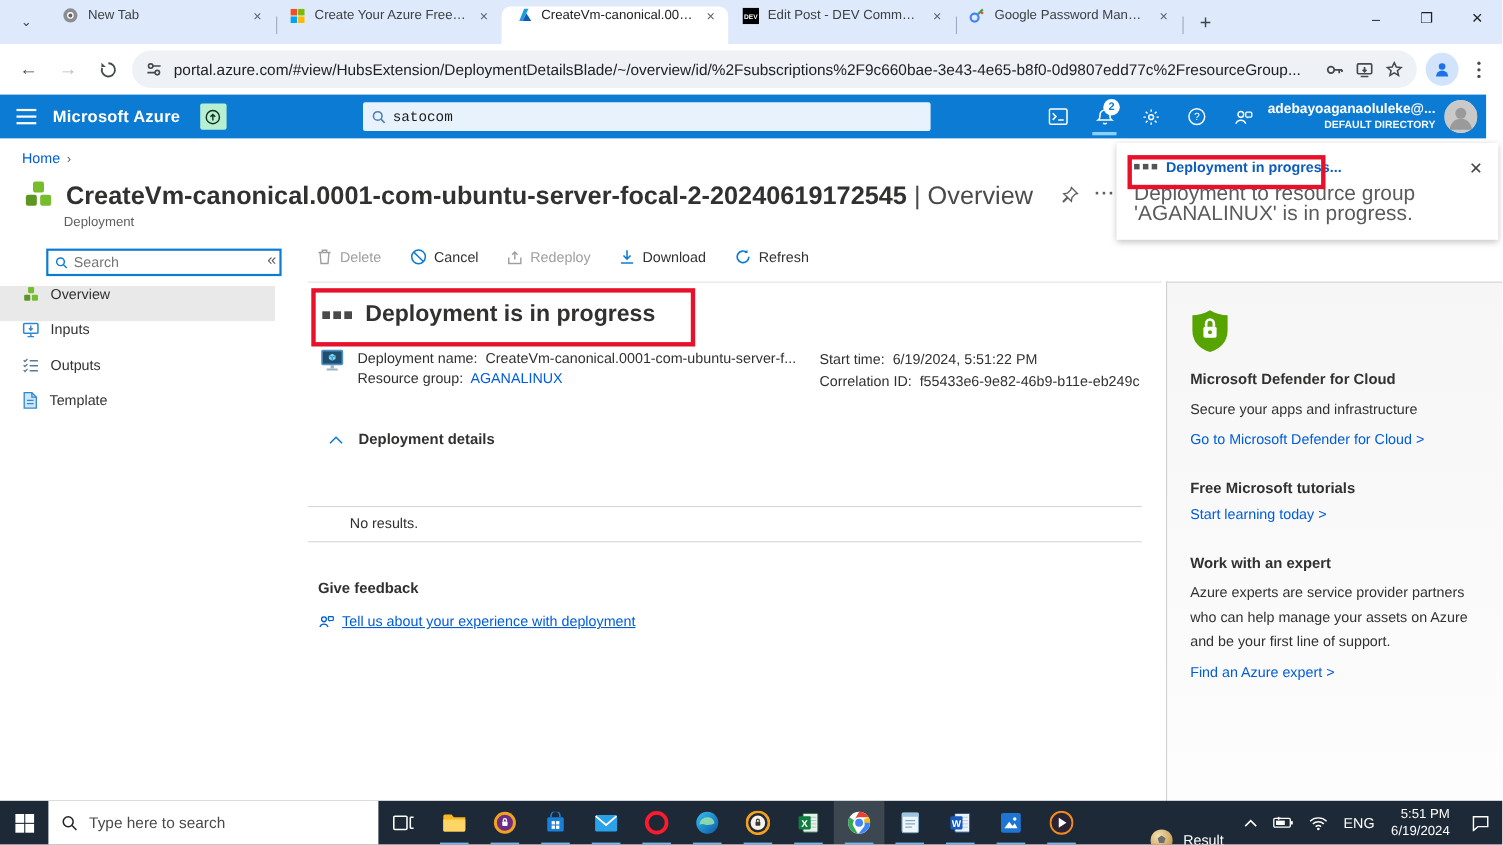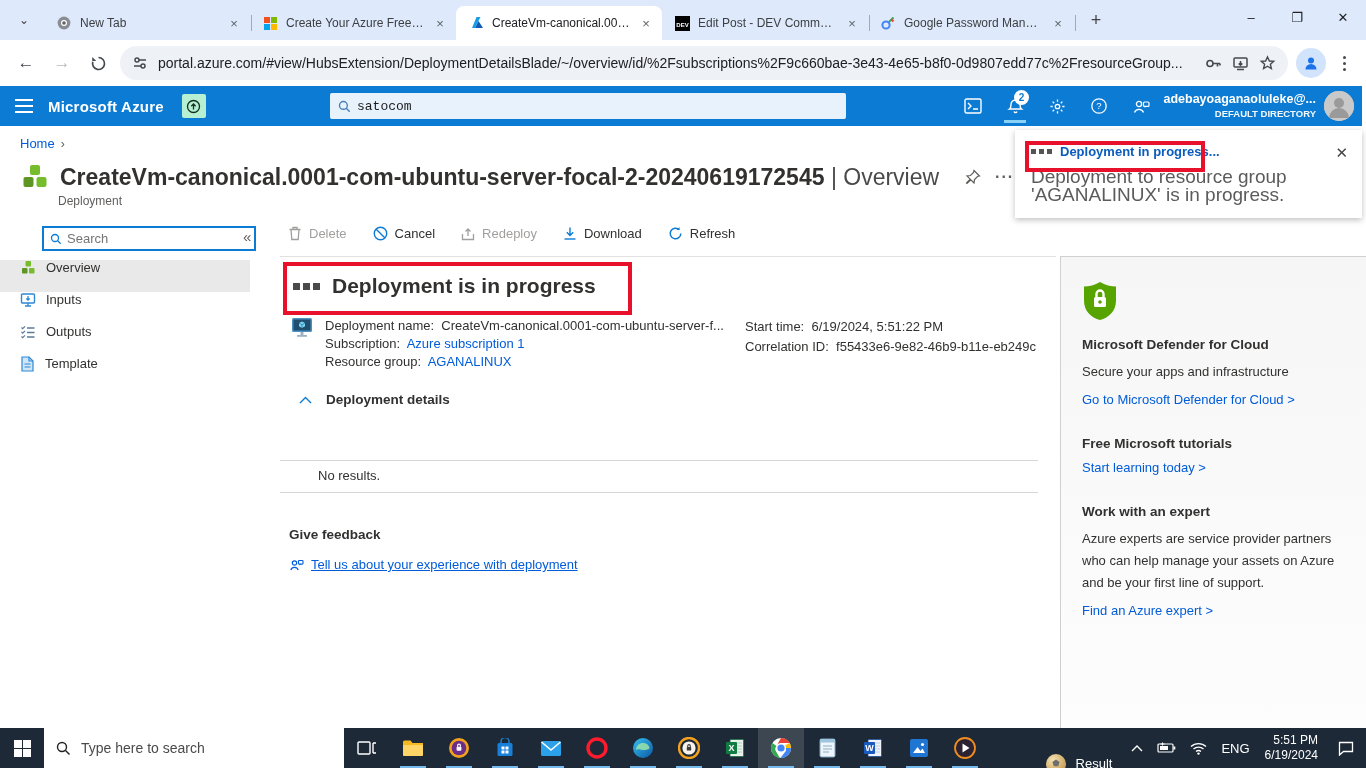--- a/index.html
+++ b/index.html
@@ -3,21 +3,21 @@
 <meta charset="utf-8">
 <style>
   * { margin:0; padding:0; box-sizing:border-box; }
   html,body { width:1366px; height:768px; }
   body { font-family:"Liberation Sans","DejaVu Sans",sans-serif; }
   .screen { position:relative; width:1366px; height:768px; background:#fff; overflow:hidden; }
 
   
   .tabstrip { position:absolute; top:0; left:0; right:0; height:40px; background:#dee9fb; display:flex; align-items:flex-end; }
   .tab-search { width:28px; height:28px; margin:0 6px 6px 10px; border-radius:50%; display:flex; align-items:center; justify-content:center; color:#444; font-size:12px; }
-  .tab { width:206px; height:34px; display:flex; align-items:center; gap:8px; padding:0 8px 0 12px; border-radius:8px 8px 0 0; color:#3c4043; font-size:12px; position:relative; }
+  .tab { width:206px; height:34px; display:flex; align-items:flex-start; gap:8px; padding:0 8px 0 12px; border-radius:8px 8px 0 0; color:#3c4043; font-size:12px; position:relative; }
   .tab .title { flex:1; white-space:nowrap; overflow:hidden; text-overflow:ellipsis; }
   .tab .close { width:16px; height:16px; display:flex; align-items:center; justify-content:center; border-radius:50%; font-size:13px; color:#5f6368; }
   .tab.active { background:#fff; color:#202124; }
   .tab:not(.active)::after { content:""; position:absolute; right:-2px; top:9px; height:16px; width:1px; background:#9daabf; }
   .favicon { width:16px; height:16px; flex:0 0 16px; display:flex; align-items:center; justify-content:center; }
   .new-tab-btn { width:28px; height:28px; margin:0 0 6px 8px; display:flex; align-items:center; justify-content:center; font-size:18px; color:#444; }
   .win-controls { margin-left:auto; display:flex; align-self:flex-start; }
   .win-controls span { width:46px; height:34px; display:flex; align-items:center; justify-content:center; color:#202124; font-size:13px; }
 
   
@@ -25,21 +25,21 @@
   .nav-ic { width:28px; height:28px; display:flex; align-items:center; justify-content:center; font-size:17px; color:#454a4f; }
   .nav-ic.dim { color:#b6b9bd; }
   .omnibox { flex:1; height:34px; background:#eef1f6; border-radius:17px; display:flex; align-items:center; padding:0 12px; gap:10px; overflow:hidden; }
   .omnibox .url { flex:1; font-size:14px; color:#202124; white-space:nowrap; overflow:hidden; }
   .omni-ic { color:#454a4f; display:flex; align-items:center; }
   .avatar-btn { width:30px; height:30px; border-radius:50%; background:#d2e3fc; display:flex; align-items:center; justify-content:center; }
   .kebab { width:20px; display:flex; flex-direction:column; align-items:center; gap:3px; }
   .kebab i { width:3px; height:3px; border-radius:50%; background:#454a4f; }
 
   
-  .azbar { position:absolute; top:86px; left:0; right:4px; height:40px; background:#0c7bd3; display:flex; align-items:center; color:#fff; }
+  .azbar { position:absolute; top:86px; left:0; right:15px; height:40px; background:#0c7bd3; display:flex; align-items:center; color:#fff; }
   .hamburger { width:48px; height:40px; display:flex; flex-direction:column; align-items:center; justify-content:center; gap:4px; }
   .hamburger i { width:18px; height:2px; background:#fff; }
   .azbrand { font-size:15px; font-weight:bold; letter-spacing:.2px; margin-right:18px; white-space:nowrap; }
   .upgrade-btn { width:24px; height:24px; background:#b6efd2; border-radius:2px; display:flex; align-items:center; justify-content:center; color:#1a3a2a; font-size:13px; }
   .az-search { position:absolute; left:330px; top:7px; width:516px; height:26px; background:#e8f2fc; border-radius:2px; display:flex; align-items:center; padding:0 8px; gap:6px; }
   .az-search input { border:0; outline:0; background:transparent; font-size:13px; color:#1b1b1b; width:100%; font-family:Liberation Mono, monospace; }
   .az-icons { position:absolute; right:200px; top:0; height:40px; display:flex; }
   .az-ic { width:42px; height:40px; display:flex; align-items:center; justify-content:center; position:relative; }
   .badge { position:absolute; top:4px; right:7px; min-width:15px; height:15px; border-radius:8px; background:#fff; color:#0c7bd3; font-size:10px; font-weight:bold; display:flex; align-items:center; justify-content:center; padding:0 3px; }
   .bell-underline { position:absolute; bottom:3px; left:10px; width:22px; height:3px; background:#8bd0f7; }
@@ -477,24 +477,20 @@
             <rect x="9.5" y="15" width="3" height="3" fill="#9db3c2"></rect>
             <rect x="6" y="18" width="10" height="1.8" fill="#9db3c2"></rect>
           </svg>
       </span>
       <div class="info-rows">
         <div class="row">
           <span>Deployment name:</span>&nbsp;
           <span>CreateVm-canonical.0001-com-ubuntu-server-f...</span>
         </div>
         <div class="row">
-          <span>Subscription:</span>&nbsp;
-          <a class="bluelink" href="#">Azure subscription 1</a>
-        </div>
-        <div class="row">
           <span>Resource group:</span>&nbsp;
           <a class="bluelink" href="#">AGANALINUX</a>
         </div>
       </div>
     </div>
     <div class="info-right">
       <div class="row">
         <span>Start time:</span>&nbsp;
         <span>6/19/2024, 5:51:22 PM</span>
       </div>

